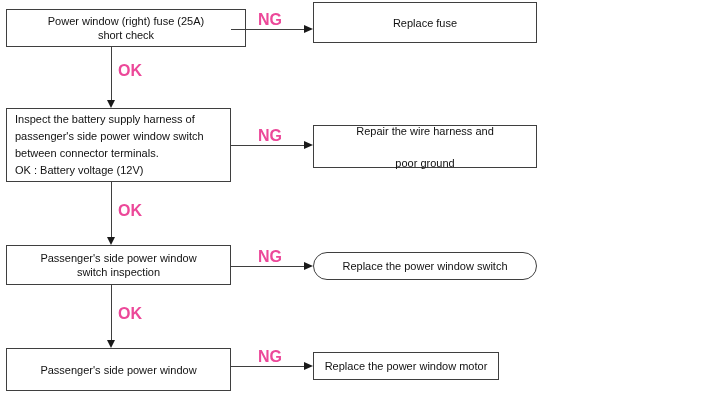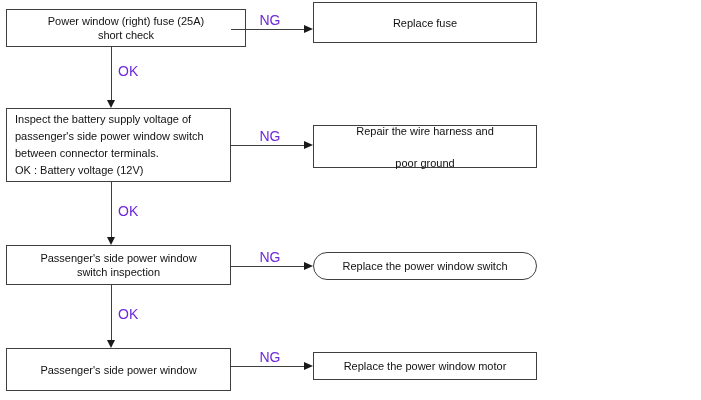--- a/index.html
+++ b/index.html
@@ -34,23 +34,23 @@
     border-left: 9px solid #1a1a1a;
   }
   .arrow-down {
     position: absolute; width: 0; height: 0;
     border-left: 4px solid transparent;
     border-right: 4px solid transparent;
     border-top: 8px solid #1a1a1a;
   }
   .edge-label {
     position: absolute;
-    font-size: 14px;
-    font-weight: normal;
-    color: #6d28d9;
+    font-size: 16px;
+    font-weight: bold;
+    color: #ec4899;
     width: 30px;
     line-height: 14px;
   }
   .edge-label.ng { text-align: center; }
 </style>
 </head>
 <body>
 
 <div class="canvas">
 
@@ -63,21 +63,21 @@
   <div class="arrow-right" style="left:304px; top:25px;"></div>
   <div class="box center" style="left:313px; top:2px; width:224px; height:41px;">
     <span>Replace fuse</span>
   </div>
 
   <div class="vline" style="left:111px; top:47px; height:54px;"></div>
   <div class="arrow-down" style="left:107px; top:100px;"></div>
   <div class="edge-label" style="left:118px; top:64px;">OK</div>
 
   <div class="box left" style="left:6px; top:108px; width:225px; height:74px;">
-    <span>Inspect the battery supply voltage of</span>
+    <span>Inspect the battery supply harness of</span>
     <span>passenger's side power window switch</span>
     <span>between connector terminals.</span>
     <span>OK : Battery voltage (12V)</span>
   </div>
   <div class="edge-label ng" style="left:255px; top:129px;">NG</div>
   <div class="hline" style="left:231px; top:145px; width:73px;"></div>
   <div class="arrow-right" style="left:304px; top:141px;"></div>
   <div class="box center" style="left:313px; top:125px; width:224px; height:43px;gap:18px;">
     <span>Repair the wire harness and</span>
     <span>poor ground</span>
@@ -101,17 +101,17 @@
   <div class="vline" style="left:111px; top:285px; height:55px;"></div>
   <div class="arrow-down" style="left:107px; top:340px;"></div>
   <div class="edge-label" style="left:118px; top:307px;">OK</div>
 
   <div class="box center" style="left:6px; top:348px; width:225px; height:43px;">
     <span>Passenger's side power window</span>
   </div>
   <div class="edge-label ng" style="left:255px; top:350px;">NG</div>
   <div class="hline" style="left:231px; top:366px; width:73px;"></div>
   <div class="arrow-right" style="left:304px; top:362px;"></div>
-  <div class="box center" style="left:313px; top:352px; width:224px; height:28px;">
+  <div class="box center" style="left:313px; top:352px; width:186px; height:28px;">
     <span>Replace the power window motor</span>
   </div>
 
 </div>
 
 </body></html>

